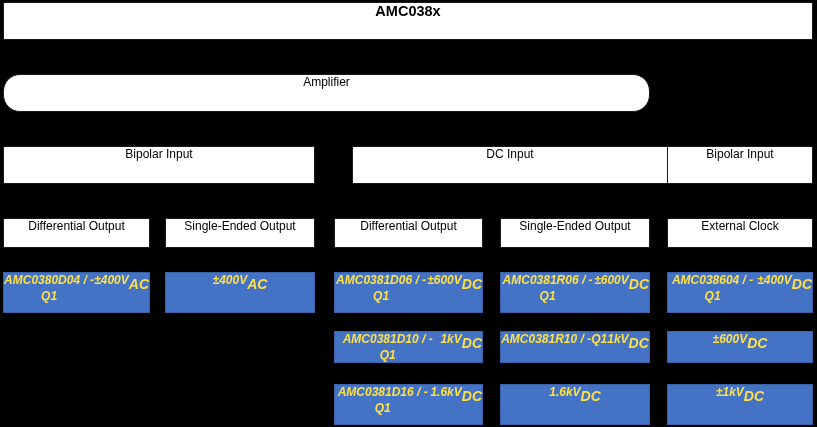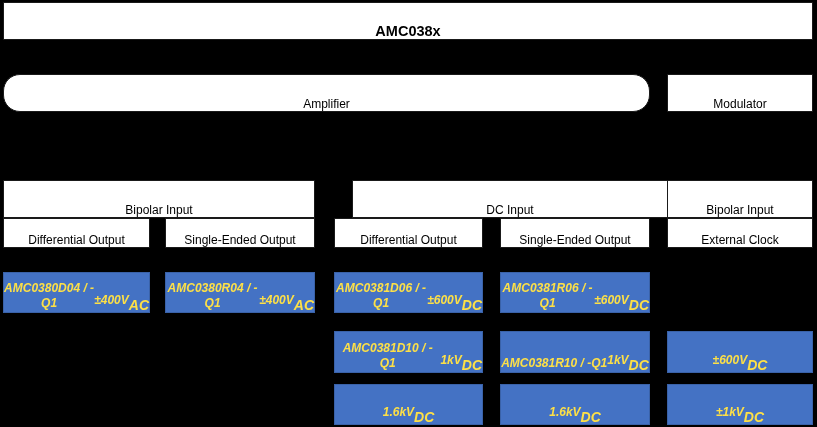--- a/index.html
+++ b/index.html
@@ -12,21 +12,21 @@
     width: 817px;
     height: 427px;
     background: #000000;
     font-family: "Liberation Sans", sans-serif;
     overflow: hidden;
   }
   .box {
     position: absolute;
     box-sizing: border-box;
     display: flex;
-    align-items: flex-end;
+    align-items: flex-start;
     justify-content: center;
     text-align: center;
   }
   .white-box {
     background: #ffffff;
     border: 1px solid #1a1a1a;
     color: #000000;
     font-size: 12px;
   }
   .root-box {
@@ -56,40 +56,37 @@
   .c3 { left: 334px; width: 149px; }
   .c4 { left: 500px; width: 150px; }
   .c5 { left: 667px; width: 146px; }
   .c1-2 { left: 3px;   width: 312px; }
   .c3-4 { left: 352px; width: 316px; }
   .c1-4 { left: 3px;   width: 647px; border-radius: 17px; }
   .c1-5 { left: 3px;   width: 810px; }
   
   .r-root { top: 2px;   height: 38px; }
   .r-l2   { top: 74px;  height: 38px; }
-  .r-l3   { top: 146px; height: 38px; margin-top: 34px; }
+  .r-l3   { top: 146px; height: 38px; }
   .r-l4   { top: 218px; height: 30px; }
   .r-p1   { top: 272px; height: 41px; }
-  .r-p2   { top: 331px; height: 42px; }
+  .r-p2   { top: 331px; height: 32px; }
   .r-p3   { top: 384px; height: 41px; }
 </style>
 </head>
 <body>
 
 <div id="canvas">
 
   <div class="box white-box root-box r-root c1-5">
     <span>AMC038x</span>
   </div>
 
   <div class="box white-box r-l2 c1-4">
     <span>Amplifier</span>
-  </div>
-  <div class="box white-box r-l2 c5">
-    <span>Modulator</span>
   </div>
 
   <div class="box white-box r-l3 c1-2">
     <span>Bipolar Input</span>
   </div>
   <div class="box white-box r-l3 c3-4">
     <span>DC Input</span>
   </div>
   <div class="box white-box r-l3 c5">
     <span>Bipolar Input</span>
@@ -109,45 +106,49 @@
   </div>
   <div class="box white-box r-l4 c5">
     <span>External Clock</span>
   </div>
 
   <div class="box part-box r-p1 c1">
     <span>AMC0380D04 / -Q1</span>
     <span><span>±400V</span><span class="volt-sub">AC</span></span>
   </div>
   <div class="box part-box r-p1 c2">
-    <span>AMC0380R04 / -Q1</span>
     <span><span>±400V</span><span class="volt-sub">AC</span></span>
   </div>
   <div class="box part-box r-p1 c3">
     <span>AMC0381D06 / -Q1</span>
     <span><span>±600V</span><span class="volt-sub">DC</span></span>
   </div>
   <div class="box part-box r-p1 c4">
     <span>AMC0381R06 / -Q1</span>
     <span><span>±600V</span><span class="volt-sub">DC</span></span>
+  </div>
+  <div class="box part-box r-p1 c5">
+    <span>AMC038604 / -Q1</span>
+    <span><span>±400V</span><span class="volt-sub">DC</span></span>
   </div>
 
   <div class="box part-box r-p2 c3">
     <span>AMC0381D10 / -Q1</span>
     <span><span>1kV</span><span class="volt-sub">DC</span></span>
   </div>
   <div class="box part-box r-p2 c4">
     <span>AMC0381R10 / -Q1</span>
     <span><span>1kV</span><span class="volt-sub">DC</span></span>
   </div>
   <div class="box part-box r-p2 c5">
     <span><span>±600V</span><span class="volt-sub">DC</span></span>
   </div>
 
   <div class="box part-box r-p3 c3">
+    <span>AMC0381D16 / -Q1</span>
     <span><span>1.6kV</span><span class="volt-sub">DC</span></span>
   </div>
   <div class="box part-box r-p3 c4">
     <span><span>1.6kV</span><span class="volt-sub">DC</span></span>
   </div>
   <div class="box part-box r-p3 c5">
     <span><span>±1kV</span><span class="volt-sub">DC</span></span>
   </div>
 
 </div>

